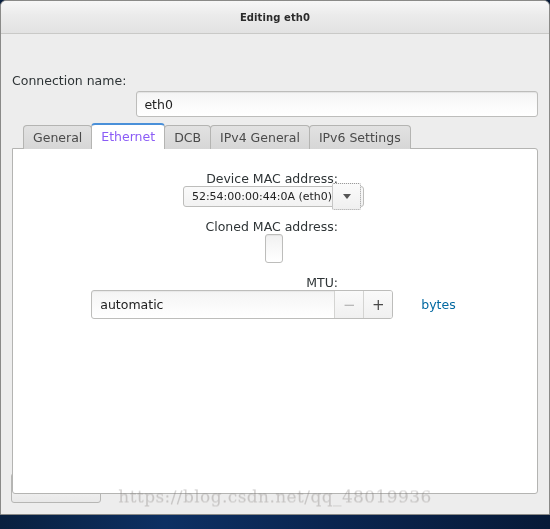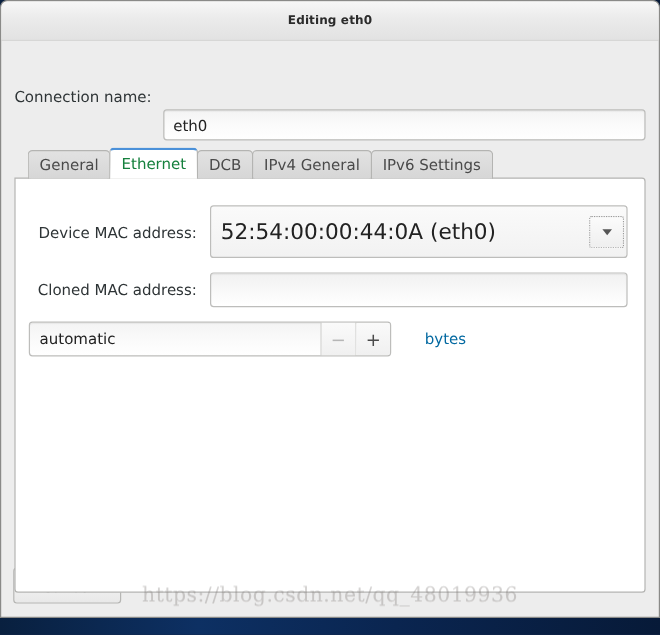--- a/index.html
+++ b/index.html
@@ -105,21 +105,21 @@
     border: 1px solid #b4b4b2;
     border-bottom: none;
     border-radius: 4px 4px 0 0;
     margin-right: -1px;
     box-sizing: border-box;
     white-space: nowrap;
     position: relative;
   }
   .tab.active {
     background: #ffffff;
-    color: #15803d;
+    color: #8b5cf6;
     height: 26px;
     line-height: 24px;
     border: 1px solid #b4b4b2;
     border-bottom: none;
     border-top: 2px solid #4a90d9;
     z-index: 3;
     text-align: right;
   }
 
   #tabpage {
@@ -132,49 +132,50 @@
     z-index: 1;
     box-sizing: border-box;
     padding: 22px 14px 0 11px;
   }
 
   
   .form-row {
     display: flex;
     align-items: center;
     margin-bottom: 12px;
+    flex-direction: column;
   }
   .form-row .flabel {
     width: 151px;
     text-align: right;
     padding-right: 11px;
     font-size: 12.5px;
     color: #2e3436;
     box-sizing: border-box;
     white-space: nowrap;
   }
   .field-wrap {
     flex: 1;
     display: flex;
     align-items: center;
   }
 
   
   .combo {
     flex: 1;
-    height: 44px;
+    height: 21px;
     background: linear-gradient(to bottom, #fafafa 0%, #f2f2f2 100%);
     border: 1px solid #bdbdbb;
     border-radius: 3px;
     box-sizing: border-box;
     display: flex;
     align-items: center;
     justify-content: space-between;
     padding-left: 8px;
-    font-size: 18px;
+    font-size: 11px;
     color: #222;
   }
   .combo .combo-btn {
     width: 27px;
     height: 25px;
     margin-right: 2px;
     border: 1px dotted #9a9a9a;
     border-radius: 2px;
     background: linear-gradient(to bottom, #fbfbfb 0%, #efefef 100%);
     display: flex;
@@ -336,20 +337,21 @@
       <div class="form-row">
         <div class="flabel">Cloned MAC address:</div>
         <div class="field-wrap">
           <div class="entry-form" placeholder="">
             <span></span>
           </div>
         </div>
       </div>
 
       <div class="form-row">
+        <div class="flabel">MTU:</div>
         <div class="field-wrap">
           <div class="spin">
             <span class="spin-val">automatic</span>
             <span class="spin-btn dim">−</span>
             <span class="spin-btn last">+</span>
           </div>
           <span class="unit">bytes</span>
         </div>
       </div>
 

